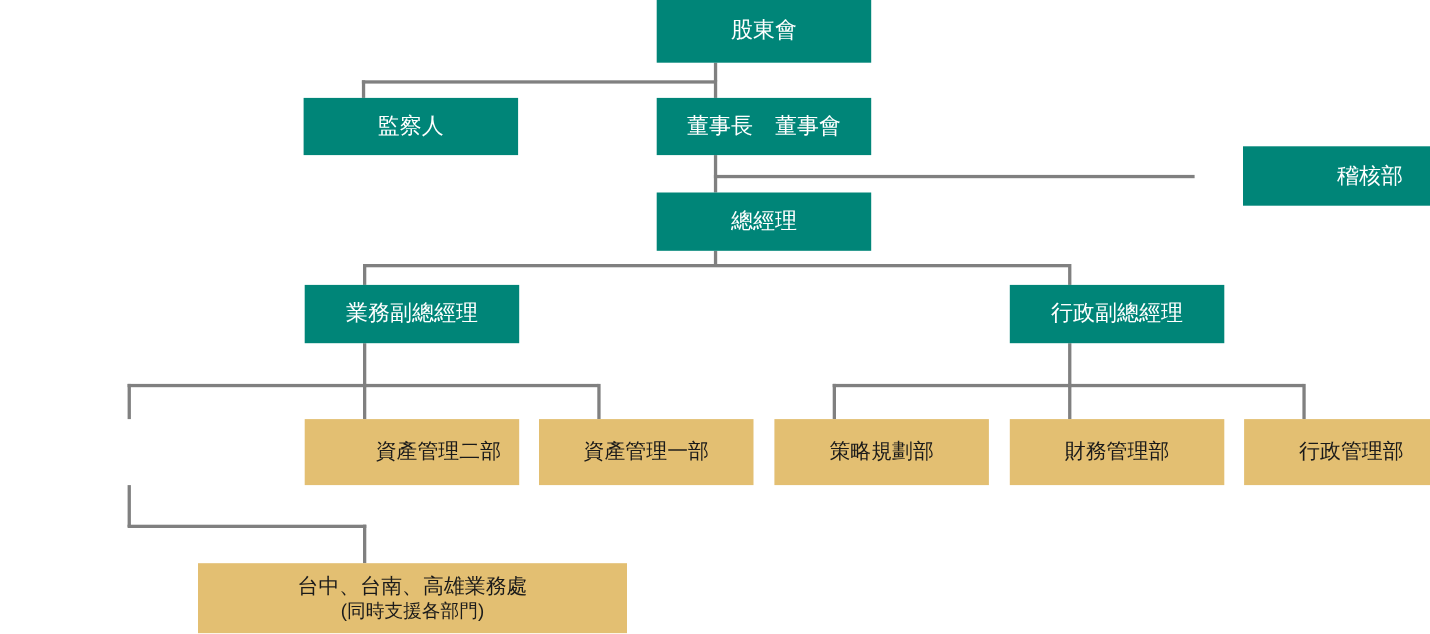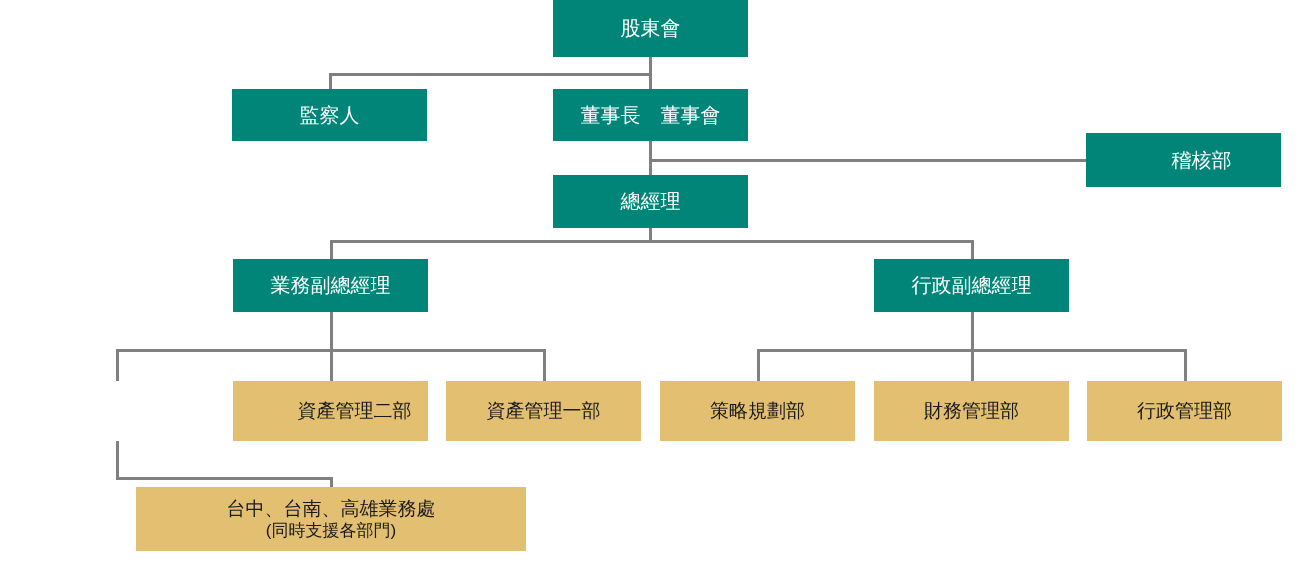--- a/index.html
+++ b/index.html
@@ -21,20 +21,21 @@
   .node {
     position: absolute;
     box-sizing: border-box;
     display: flex;
     flex-direction: column;
     align-items: center;
     justify-content: center;
     text-align: center;
     z-index: 3;
     line-height: 1.15;
+    margin-left: 44px;
   }
   .node .node-label {
     display: block;
     white-space: nowrap;
   }
   .node .node-sublabel {
     display: block;
     white-space: nowrap;
     font-size: 17px;
     margin-top: 1px;
@@ -141,18 +142,18 @@
   </div>
 
   <div class="node gold" style="left:874px; top:381px; width:195px; height:60px;">
     <span class="node-label">財務管理部</span>
   </div>
 
   <div class="node gold" style="left:1087px; top:381px; width:195px; height:60px;">
     <span class="node-label">行政管理部</span>
   </div>
 
-  <div class="node gold" style="left:136px; top:487px; width:390px; height:64px;">
+  <div class="node gold" style="left:136px; top:512px; width:390px; height:64px;">
     <span class="node-label">台中、台南、高雄業務處</span>
     <span class="node-sublabel">(同時支援各部門)</span>
   </div>
 
 </div>
 
 </body></html>

